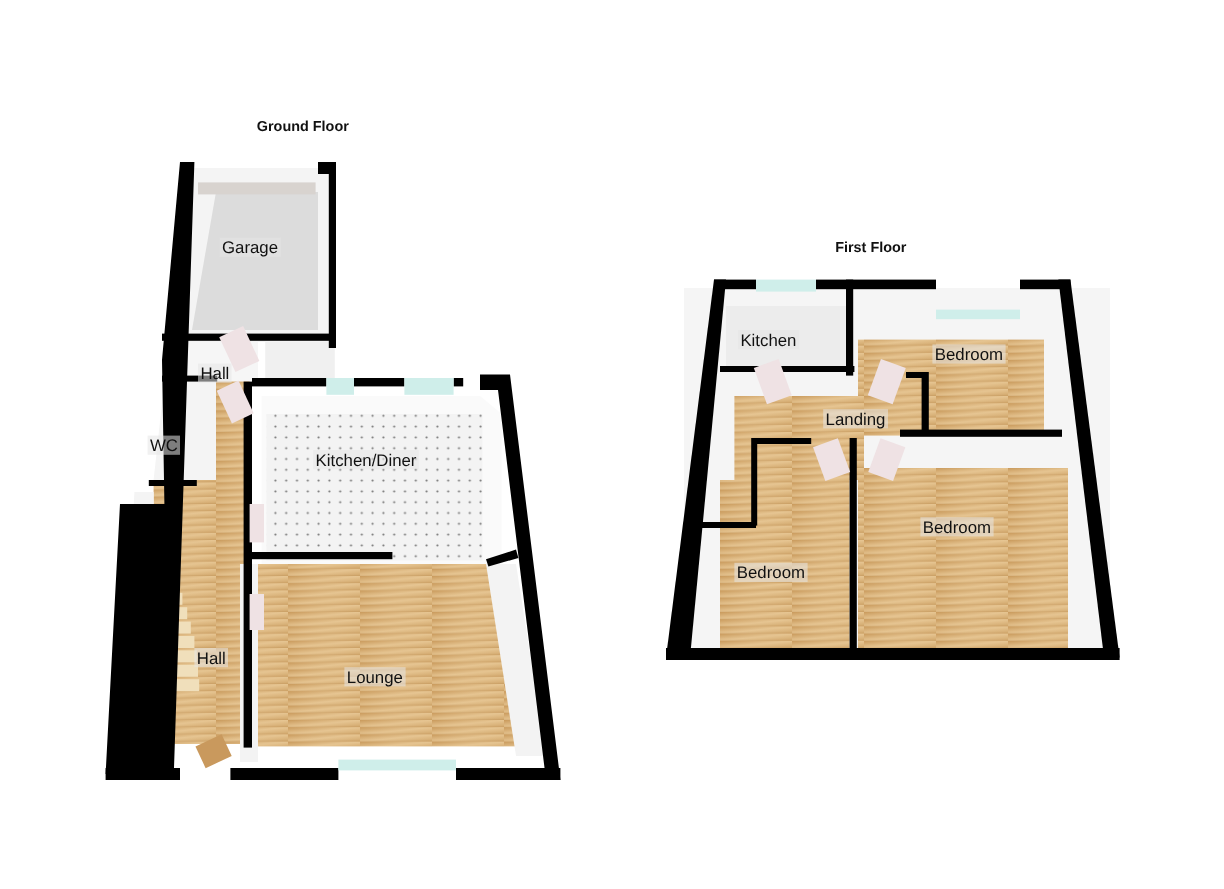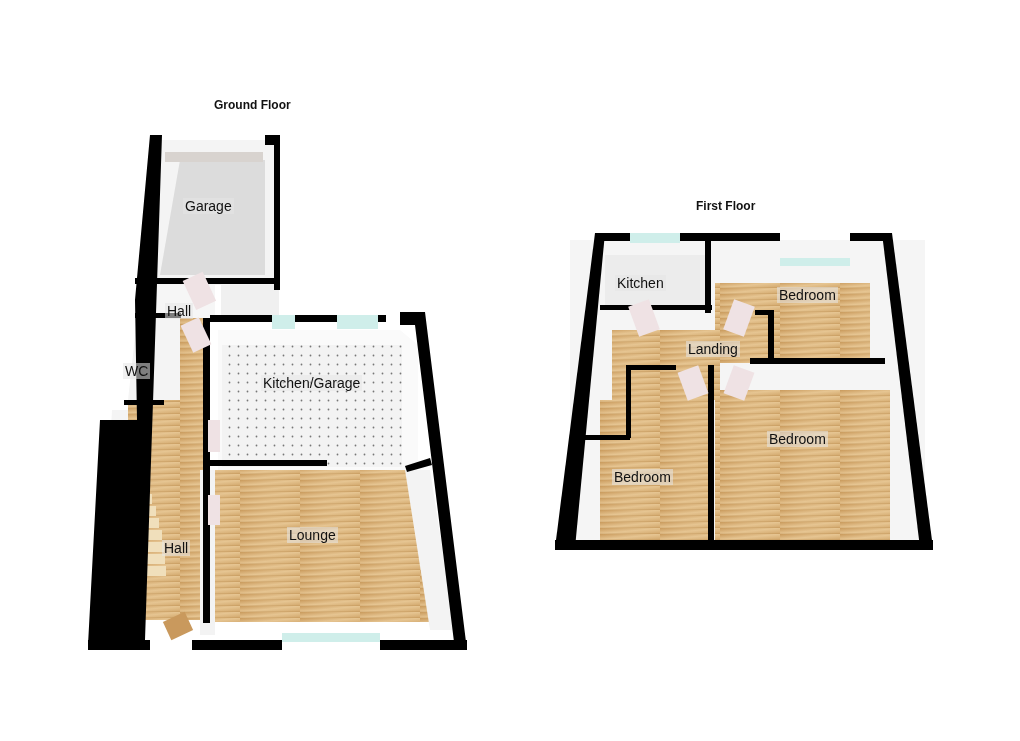--- a/index.html
+++ b/index.html
@@ -122,21 +122,21 @@
     <rect x="728" y="368" width="22" height="30" fill="#efe2e4" transform="rotate(20 739 383)"></rect>
   </g>
 </svg>
 
 <div class="title" style="left:214px;top:98px;">Ground Floor</div>
 <div class="title" style="left:696px;top:199px;">First Floor</div>
 
 <div class="label" style="left:183px;top:198px;">Garage</div>
 <div class="label" style="left:165px;top:303px;">Hall</div>
 <div class="label" style="left:123px;top:363px;">WC</div>
-<div class="label" style="left:261px;top:375px;">Kitchen/Garage</div>
+<div class="label" style="left:261px;top:375px;">Kitchen/Diner</div>
 <div class="label" style="left:162px;top:540px;">Hall</div>
-<div class="label" style="left:287px;top:527px;">Lounge</div>
+<div class="label" style="left:287px;top:556px;">Lounge</div>
 
 <div class="label" style="left:615px;top:275px;">Kitchen</div>
 <div class="label" style="left:777px;top:287px;">Bedroom</div>
 <div class="label" style="left:654px;top:341px;margin-left:32px;">Landing</div>
 <div class="label" style="left:767px;top:431px;">Bedroom</div>
 <div class="label" style="left:612px;top:469px;">Bedroom</div>
 
 </body></html>

